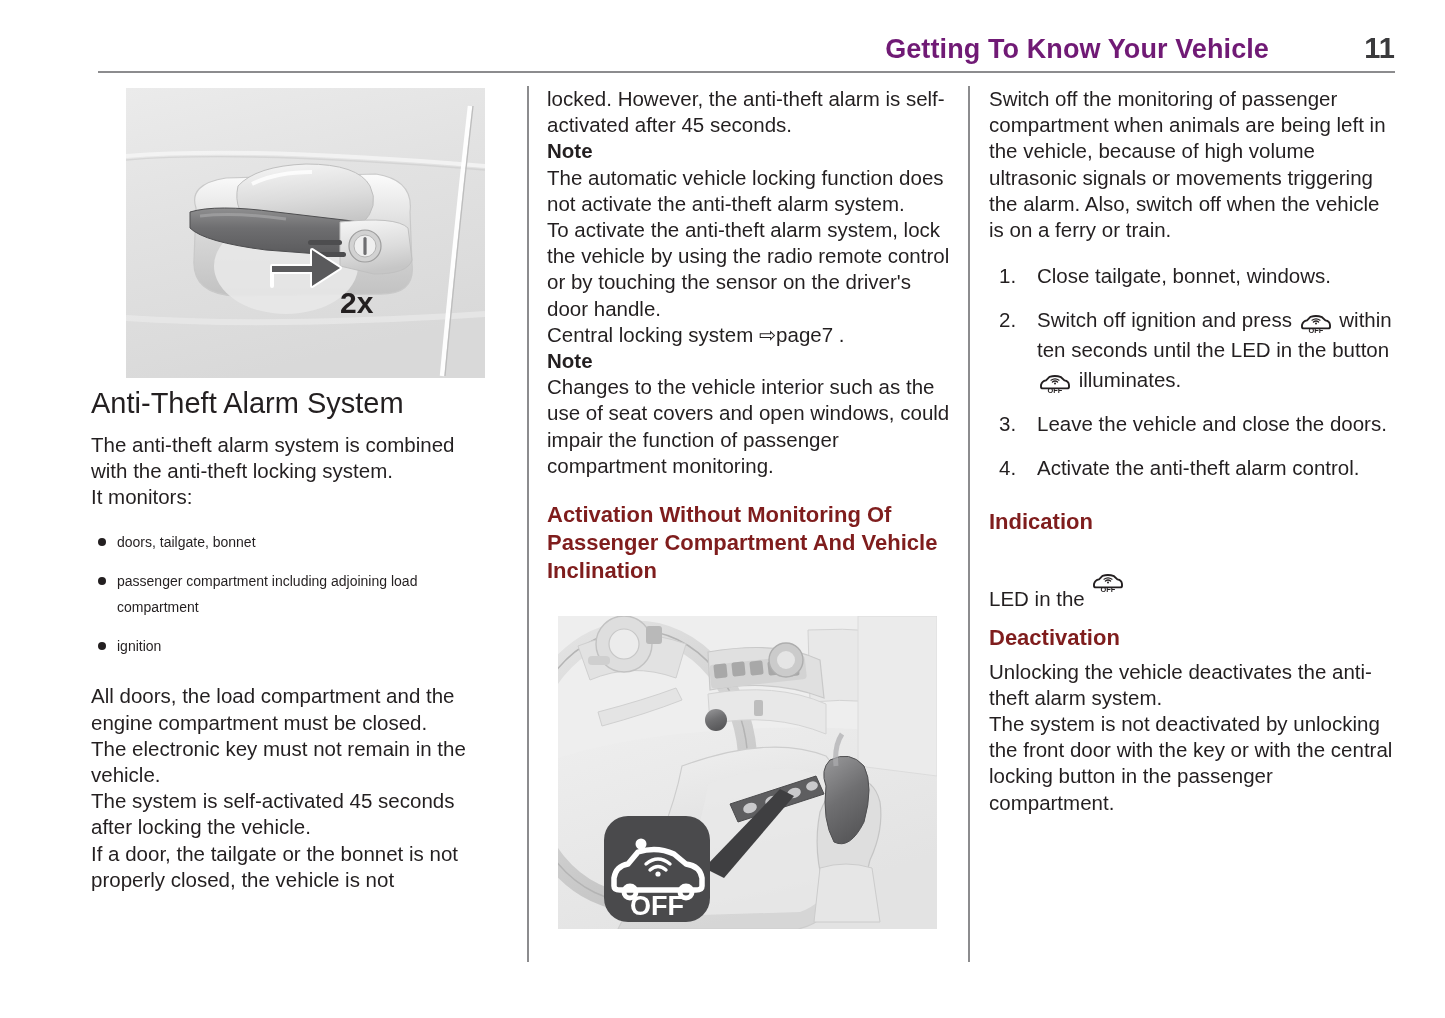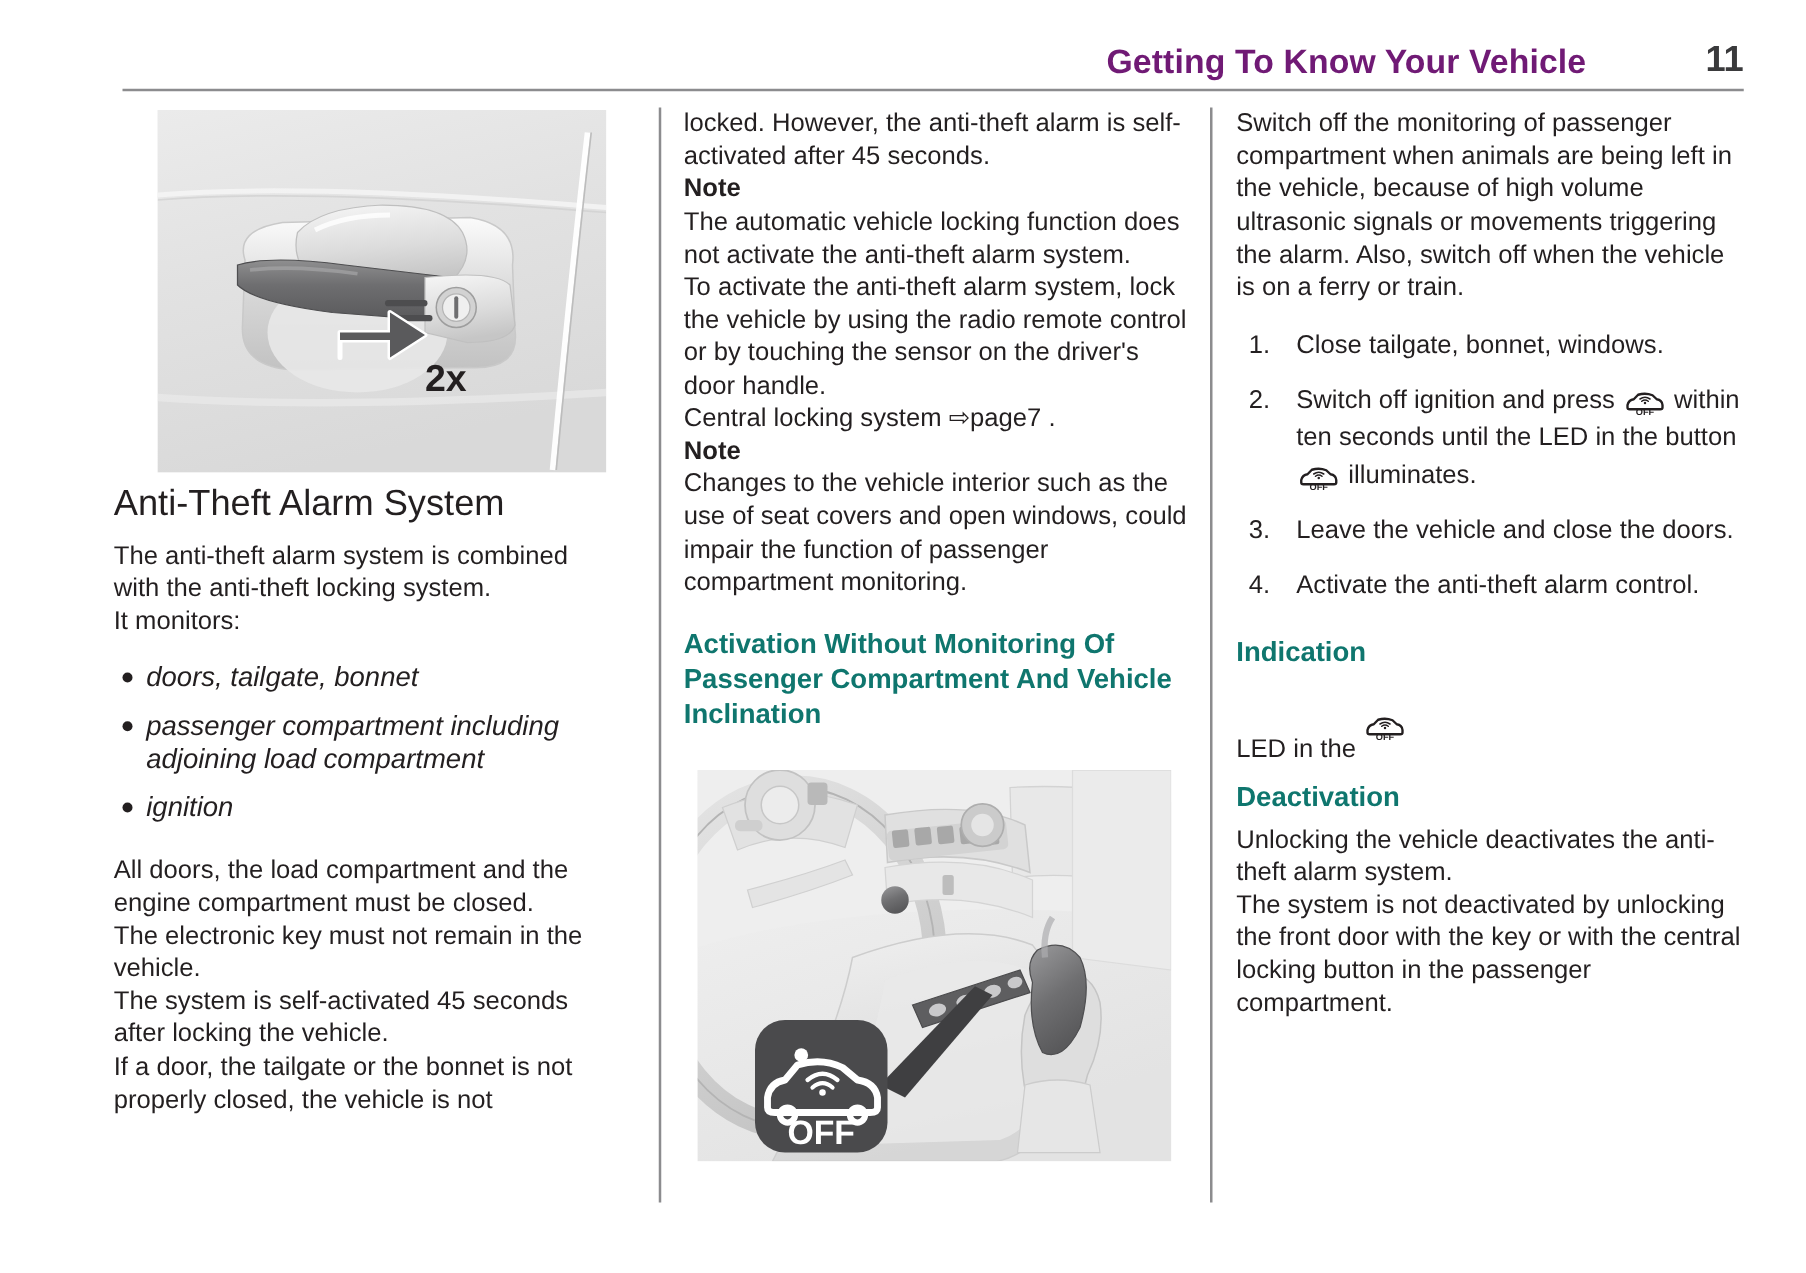--- a/index.html
+++ b/index.html
@@ -83,44 +83,43 @@
     font-weight: normal;
     line-height: 34px;
     margin: 0 0 12px 0;
     color: #231f20;
   }
   h2.sub-title {
     font-size: 22px;
     font-weight: bold;
     line-height: 28px;
     margin: 0 0 7px 0;
-    color: #0f766e;
+    color: #7f1d1d;
   }
   h2.sub-title.spaced { margin-top: 22px; }
   .note-label {
     font-size: 20.5px;
     font-weight: bold;
     line-height: 26.2px;
   }
   .gap-s  { height: 11px; }
   .gap-m  { height: 18px; }
 
   
   ul.bullets {
     list-style: none;
     margin: 0;
     padding: 0;
   }
   ul.bullets > li {
     position: relative;
     padding-left: 26px;
-    font-size: 22px;
+    font-size: 14px;
     line-height: 26.2px;
     margin-bottom: 13px;
-    font-style: italic;
   }
   ul.bullets > li::before {
     content: "";
     position: absolute;
     left: 7px;
     top: 9px;
     width: 8px;
     height: 8px;
     border-radius: 50%;
     background: #231f20;

